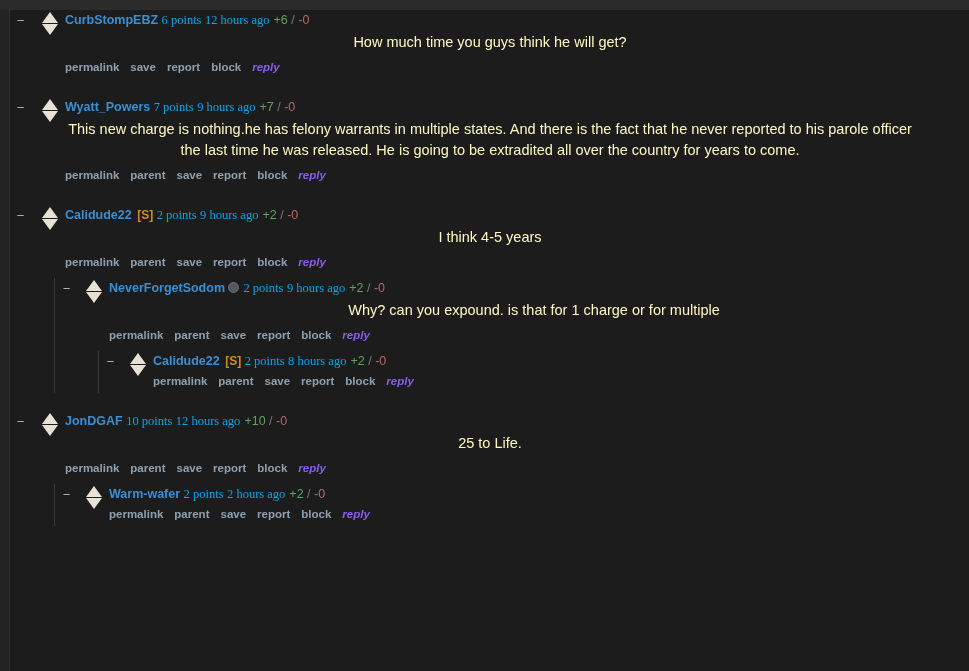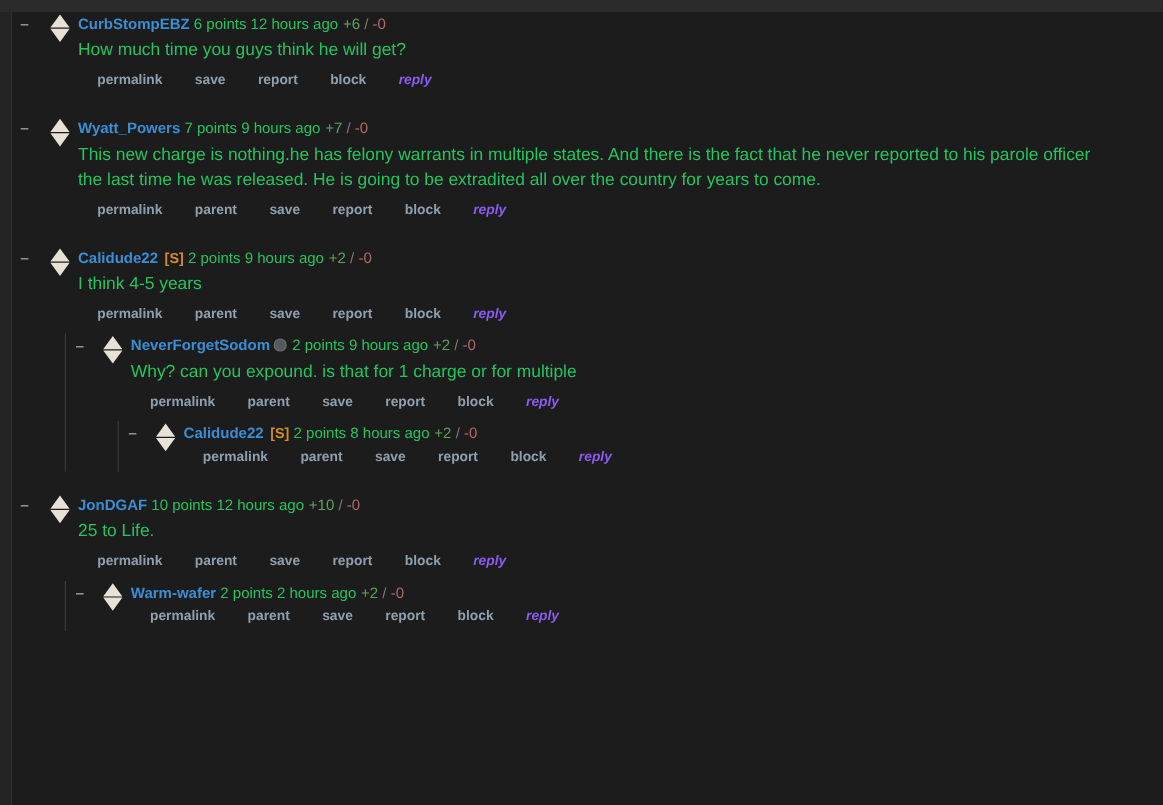--- a/index.html
+++ b/index.html
@@ -131,47 +131,47 @@
     width: 11px;
     height: 11px;
     border-radius: 50%;
     background: #55585c;
     border: 1px solid #6a6e72;
     vertical-align: -1px;
     margin-left: 3px;
     margin-right: 1px;
     box-sizing: border-box;
   }
-  .points, .age { color: #22c55e; }
+  .points, .age { color: #0ea5e9; font-family: Liberation Serif, serif; }
   .score-up { color: #5fa35f; margin-left: 4px; }
   .score-sep { color: #7a7a7a; }
   .score-down { color: #b56a6a; }
 
   .c-text {
     font-size: 14.5px;
     line-height: 21px;
-    color: #22c55e;
+    color: #fef9c3;
     padding: 3px 0 3px 0;
     max-width: 850px;
+    text-align: center;
   }
 
   .c-links {
     font-size: 11.5px;
     line-height: 16px;
     padding-top: 3px;
     padding-bottom: 2px;
     white-space: nowrap;
   }
   .c-links a {
     color: #8ea0b0;
     text-decoration: none;
     font-weight: bold;
     margin-right: 11px;
     cursor: pointer;
-    margin-left: 16px;
   }
   .c-links a.reply {
     color: #8a5cf0;
     margin-right: 0;
     font-style: italic;
   }
 
   .children { padding-top: 4px; }
   .spacer-after { height: 18px; }
 </style>

